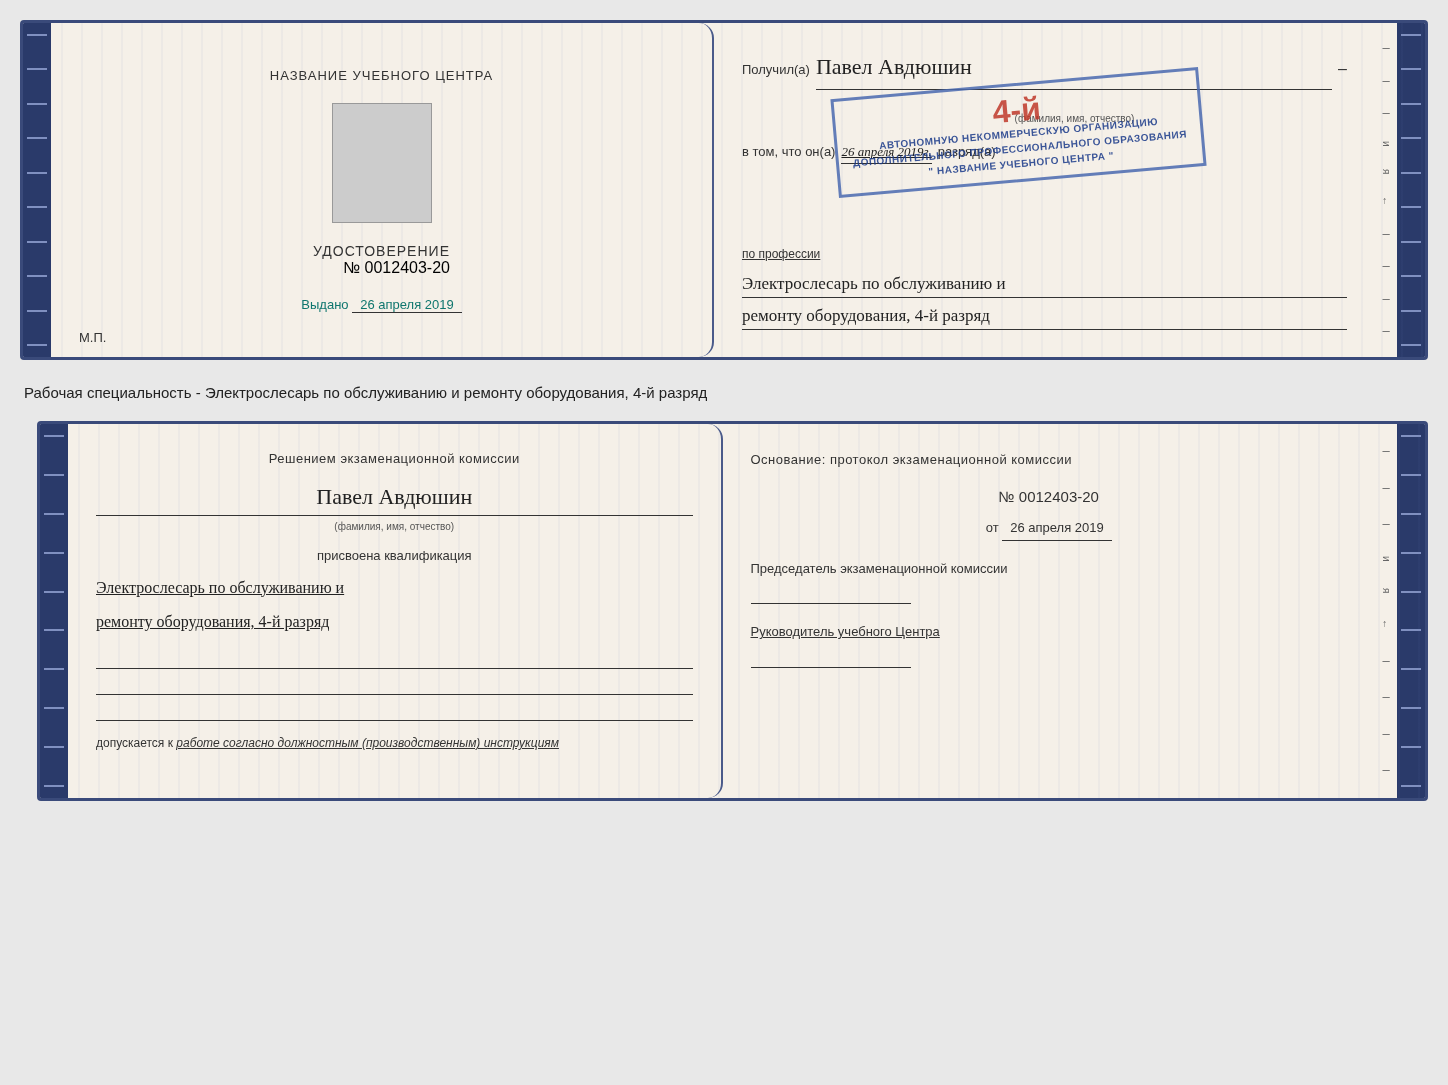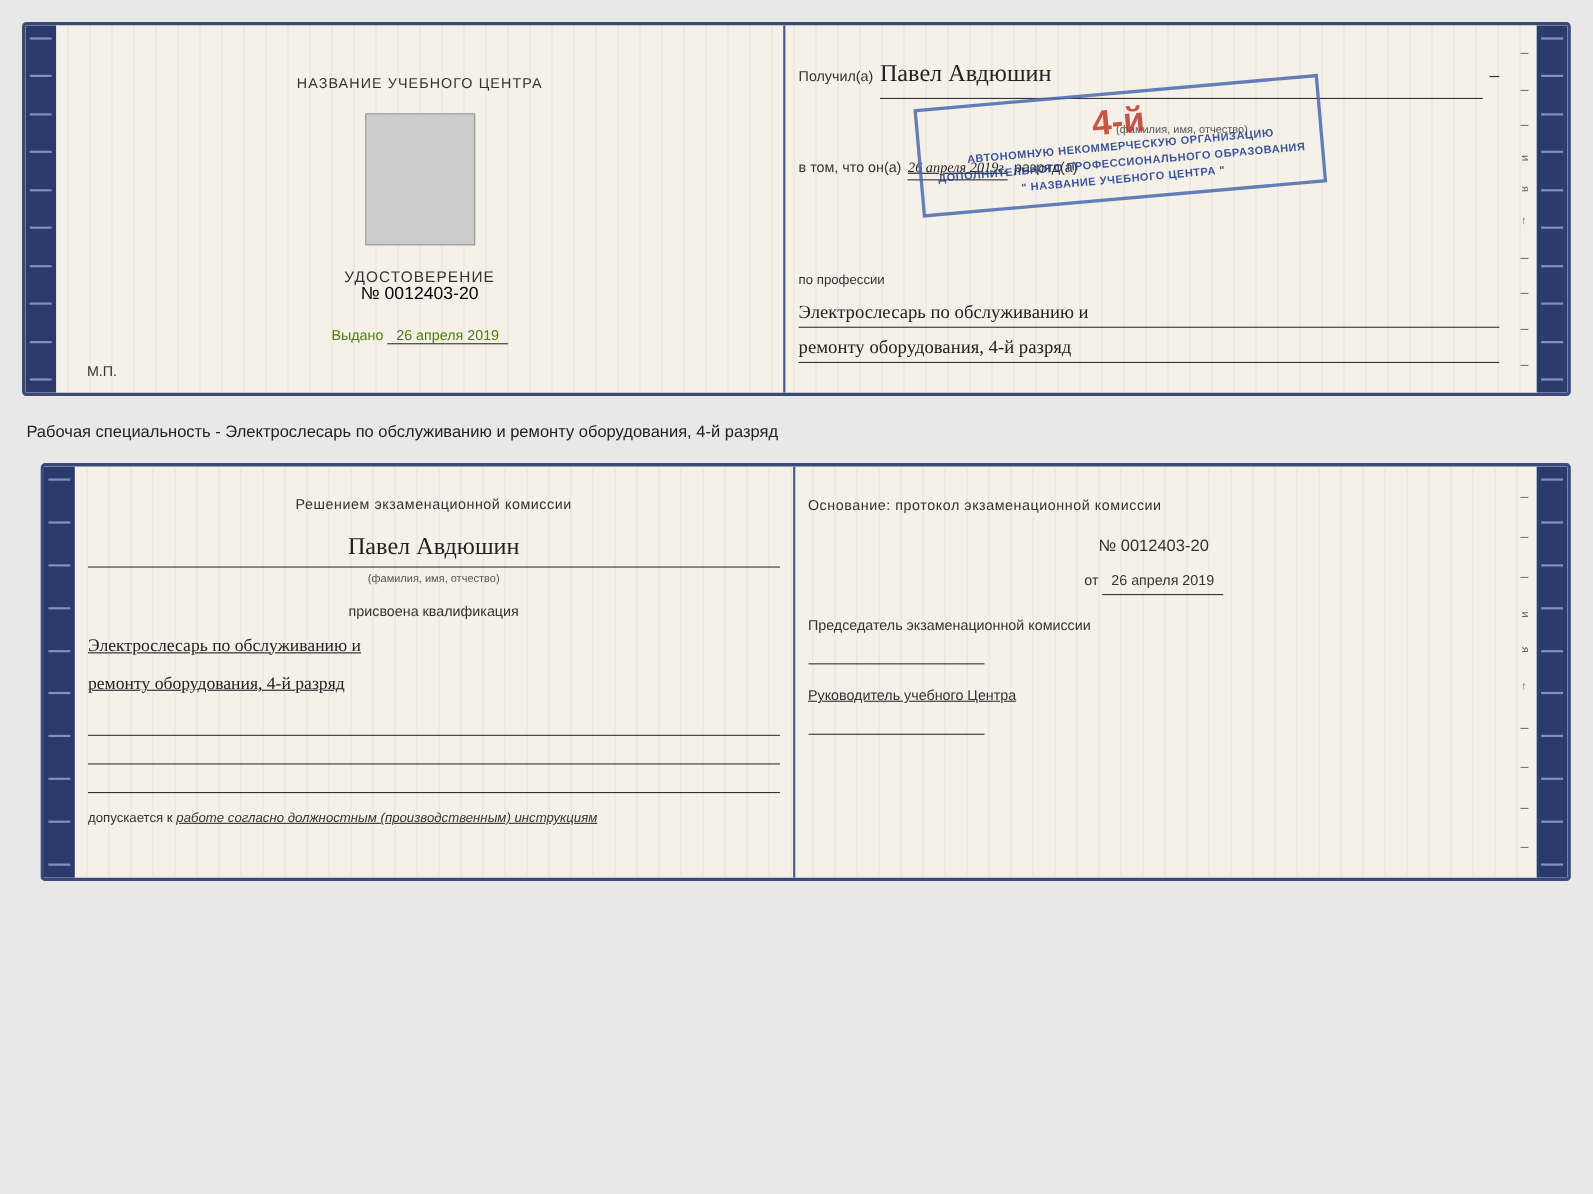--- a/index.html
+++ b/index.html
@@ -37,22 +37,23 @@
         transparent 18px,
         rgba(100,120,180,0.06) 18px,
         rgba(100,120,180,0.06) 20px
       );
       pointer-events: none;
     }
 
     
     .doc-left, .doc-right {
       flex: 1;
-      padding: 24px 12px;
+      padding: 24px 28px;
       position: relative;
+      border-radius: 15px;
     }
 
     .doc-left {
       border-right: 2px solid #4a5a8a;
     }
 
     
     .spine-left {
       width: 28px;
       background: #2a3a6a;
@@ -98,41 +99,41 @@
     }
 
     .photo-placeholder {
       width: 100px;
       height: 120px;
       background: #ccc;
       border: 1px solid #999;
     }
 
     .udostoverenie-block {
-      text-align: center;
+      text-align: right;
     }
 
     .udostoverenie-title {
       font-size: 14px;
       letter-spacing: 1px;
       text-transform: uppercase;
       color: #333;
       font-family: Arial, sans-serif;
     }
 
     .udostoverenie-number {
       font-size: 16px;
       color: #000;
       font-family: Arial, sans-serif;
     }
 
     .vidan-block {
       text-align: center;
       font-size: 13px;
-      color: #4d7c0f;
+      color: #0f766e;
       font-family: Arial, sans-serif;
     }
 
     .mp-label {
       font-size: 13px;
       color: #333;
       font-family: Arial, sans-serif;
       position: absolute;
       bottom: 12px;
       left: 28px;
@@ -433,21 +434,21 @@
         <span>разряд(а)</span>
       </div>
 
       <div class="stamp-overlay">
         <div class="stamp-number">4-й</div>
         <div class="stamp-text">АВТОНОМНУЮ НЕКОММЕРЧЕСКУЮ ОРГАНИЗАЦИЮ</div>
         <div class="stamp-text">ДОПОЛНИТЕЛЬНОГО ПРОФЕССИОНАЛЬНОГО ОБРАЗОВАНИЯ</div>
         <div class="stamp-text">" НАЗВАНИЕ УЧЕБНОГО ЦЕНТРА "</div>
       </div>
 
-      <div class="po-professii" style="margin-top: 80px;">по профессии</div>
+      <div class="po-professii" style="margin-top: 80px; text-decoration: underline;">по профессии</div>
       <div class="handwritten-prof">Электрослесарь по обслуживанию и</div>
       <div class="handwritten-prof">ремонту оборудования, 4-й разряд</div>
     </div>
 
     <div class="right-edge">
       <span class="dash-right">–</span>
       <span class="dash-right">–</span>
       <span class="dash-right">–</span>
       <span class="right-edge-text">и</span>
       <span class="right-edge-text">я</span>

